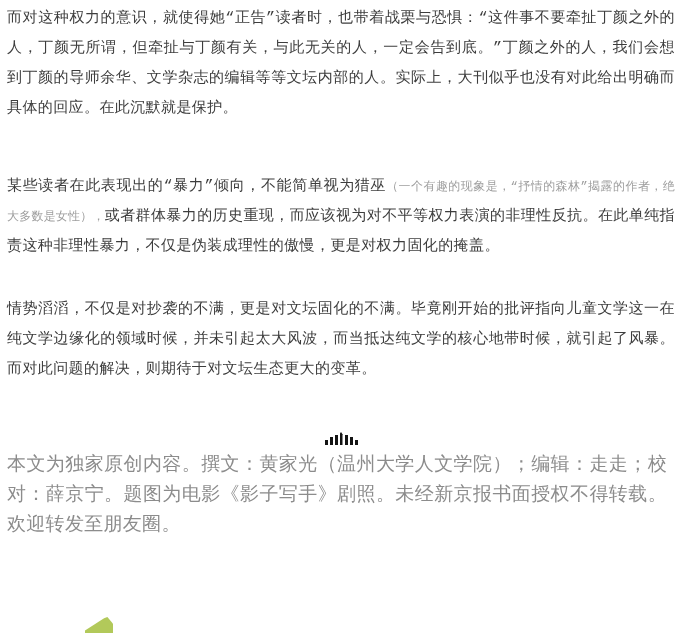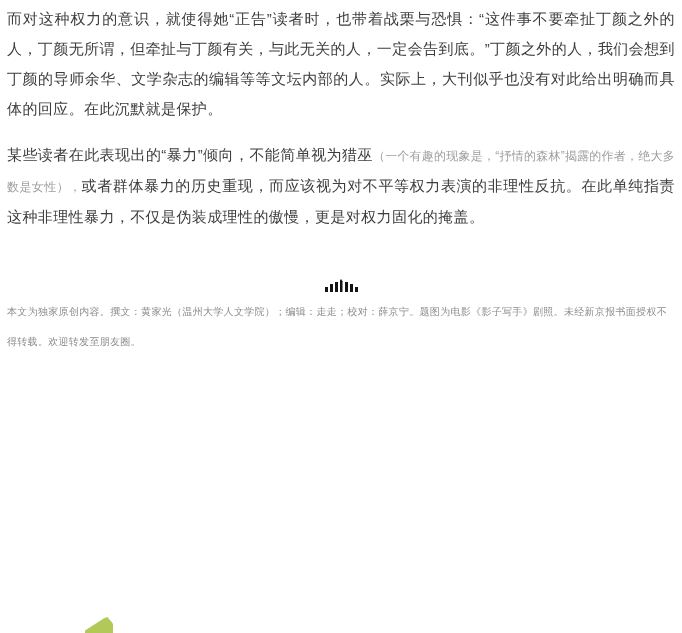--- a/index.html
+++ b/index.html
@@ -2,36 +2,36 @@
 <html><head>
 <meta charset="utf-8">
 <style>
   html, body { margin: 0; padding: 0; background: #ffffff; }
   .page {
     position: relative;
     width: 682px;
     height: 633px;
     overflow: hidden;
     background: #ffffff;
-    font-family: Liberation Sans, sans-serif;
+    font-family: Liberation Mono, monospace;
     border-radius: 17px;
   }
   .article {
     padding: 4px 7px 0 7px;
   }
   p.body-text {
     margin: 0;
     font-size: 15px;
     line-height: 30px;
     letter-spacing: 0.4px;
     color: #3d3d3d;
     text-align: justify;
     text-justify: inter-ideograph;
   }
-  p.gap-lg { margin-top: 16px; }
+  p.gap-lg { margin-top: 48px; }
   p.gap-md { margin-top: 33px; }
   .aside-note {
     font-size: 12px;
     color: #9e9e9e;
     letter-spacing: 0.2px;
   }
   .divider {
     margin-top: 47px;
     height: 13px;
     display: flex;
@@ -43,21 +43,21 @@
     width: 3px;
     background: #141414;
     display: inline-block;
   }
   .divider .b1, .divider .b7 { height: 5px; }
   .divider .b2, .divider .b6 { height: 8px; }
   .divider .b3, .divider .b5 { height: 10px; }
   .divider .b4 { height: 13px; clip-path: polygon(0 18%, 50% 0, 100% 18%, 100% 100%, 0 100%); }
   .footer-text {
     margin: 5px 8px 0 0;
-    font-size: 10px;
+    font-size: 19px;
     line-height: 30px;
     letter-spacing: 0.3px;
     color: #8c8c8c;
     text-align: justify;
     text-justify: inter-ideograph;
   }
   .green-shape {
     position: absolute;
     left: 85px;
     top: 617px;
@@ -71,20 +71,21 @@
 <body>
 
 <div class="page">
   <div class="article">
 
     <p class="body-text">而对这种权力的意识，就使得她“正告”读者时，也带着战栗与恐惧：“这件事不要牵扯丁颜之外的人，丁颜无所谓，但牵扯与丁颜有关，与此无关的人，一定会告到底。”丁颜之外的人，我们会想到丁颜的导师余华、文学杂志的编辑等等文坛内部的人。实际上，大刊似乎也没有对此给出明确而具体的回应。在此沉默就是保护。</p>
 
 
     <p class="body-text gap-lg"><span>某些读者在此表现出的“暴力”倾向，不能简单视为猎巫</span><span class="aside-note">（一个有趣的现象是，“抒情的森林”揭露的作者，绝大多数是女性），</span><span>或者群体暴力的历史重现，而应该视为对不平等权力表演的非理性反抗。在此单纯指责这种非理性暴力，不仅是伪装成理性的傲慢，更是对权力固化的掩盖。</span></p>
 
+    <p class="body-text gap-md">情势滔滔，不仅是对抄袭的不满，更是对文坛固化的不满。毕竟刚开始的批评指向儿童文学这一在纯文学边缘化的领域时候，并未引起太大风波，而当抵达纯文学的核心地带时候，就引起了风暴。而对此问题的解决，则期待于对文坛生态更大的变革。</p>
 
     <div class="divider">
       <span class="bar b1"></span>
       <span class="bar b2"></span>
       <span class="bar b3"></span>
       <span class="bar b4"></span>
       <span class="bar b5"></span>
       <span class="bar b6"></span>
       <span class="bar b7"></span>
     </div>

